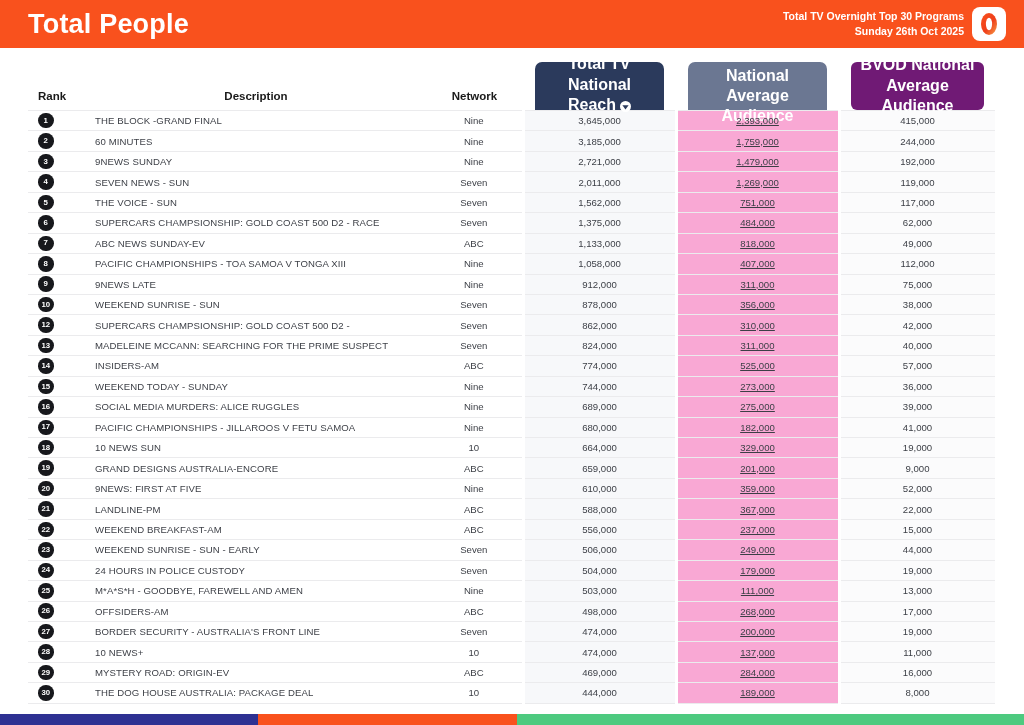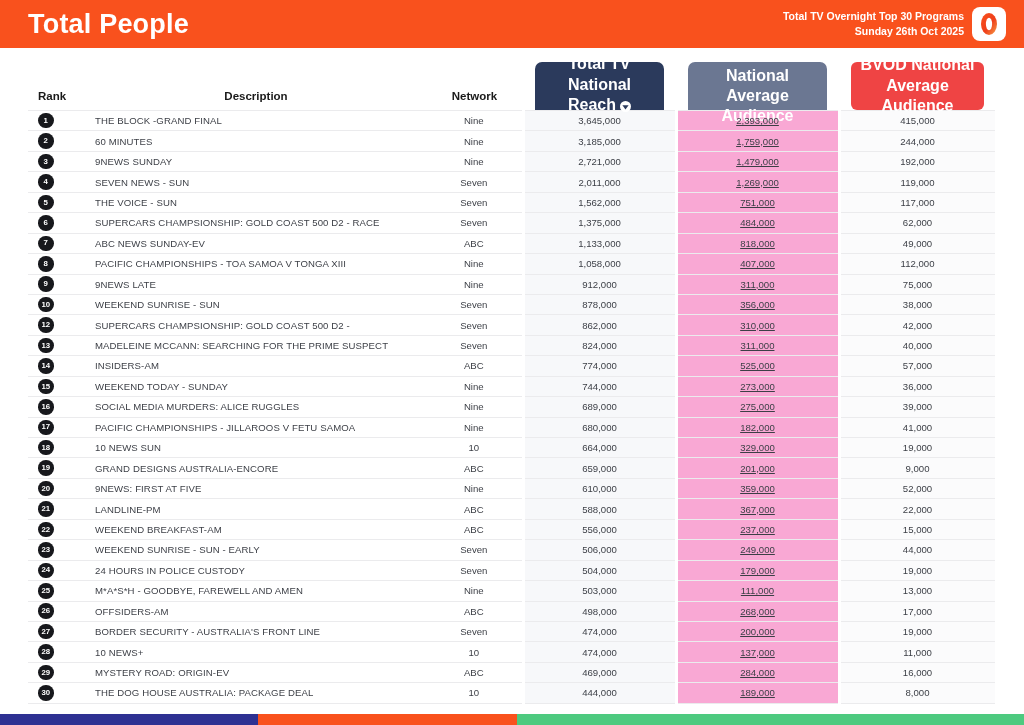--- a/index.html
+++ b/index.html
@@ -102,21 +102,21 @@
     display: flex;
     flex-direction: column;
     align-items: center;
     justify-content: center;
     margin: 0 12px;
     padding: 0 6px;
     box-sizing: border-box;
   }
   .mh-1 { background: #2b3a5c; }
   .mh-2 { background: #6b7792; }
-  .mh-3 { background: #ef4444; border-radius: 6px; }
+  .mh-3 { background: #701a75; border-radius: 6px; }
 
   .sort-ico {
     display: inline-block;
     vertical-align: -2px;
     margin-left: 4px;
   }
 
   tbody td {
     height: 19.45px;
     font-size: 9.6px;

